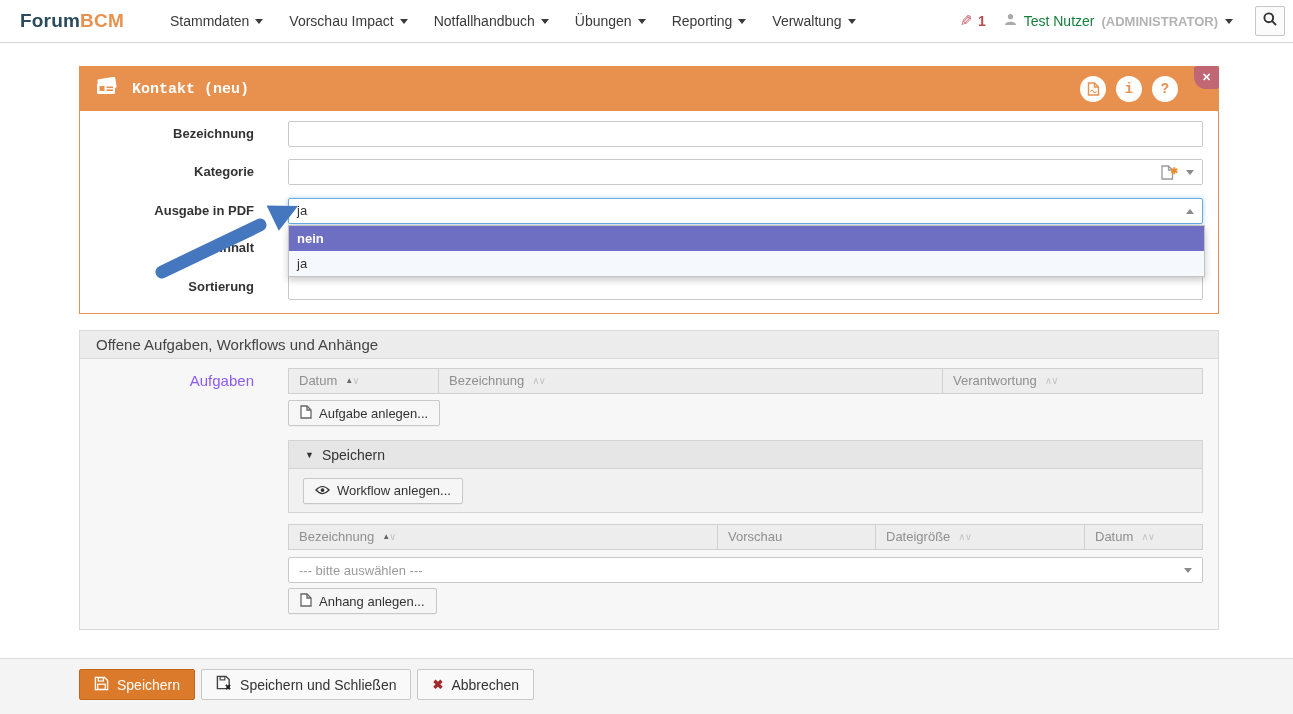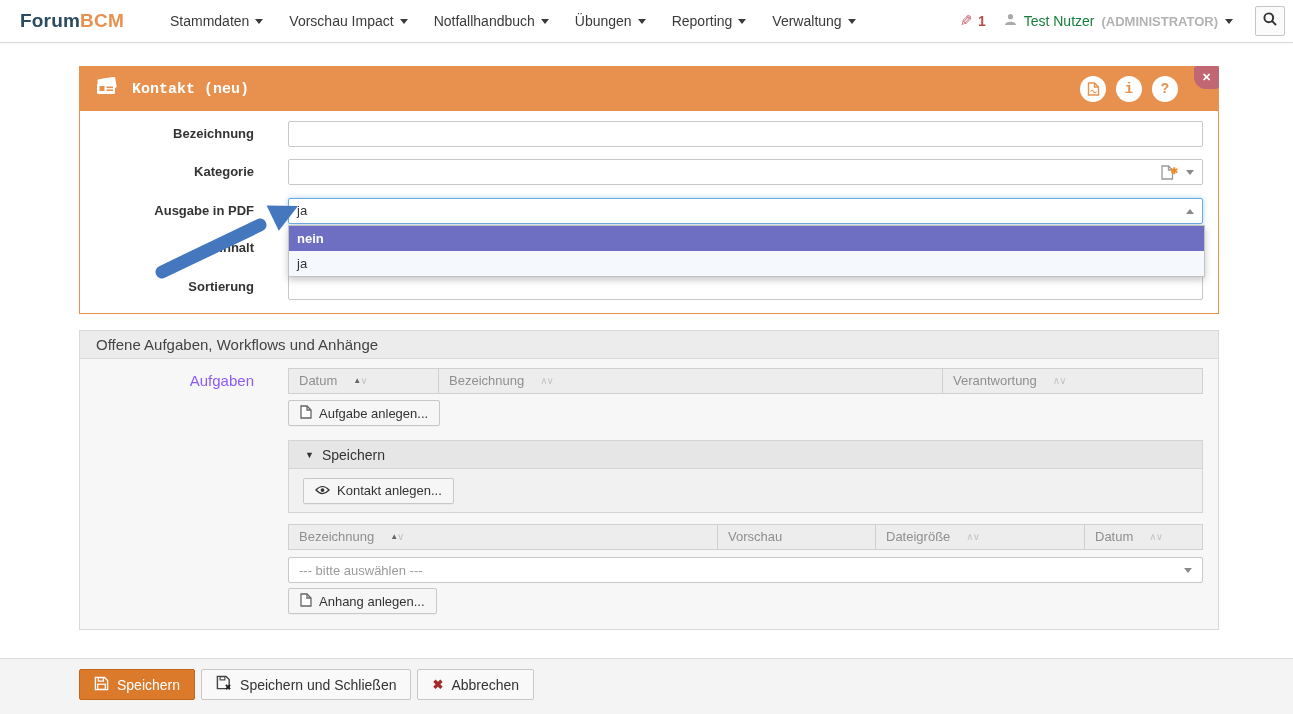--- a/index.html
+++ b/index.html
@@ -54,21 +54,21 @@
   .dd-norm { background:#f5f9fe; color:#333; }
   .doc-star { position:relative; display:inline-flex; }
   .star { position:absolute; right:-4px; bottom:-3px; color:#f08a24; font-size:9px; font-weight:bold; }
   
   .arrow-svg { position:absolute; left:140px; top:190px; z-index:10; pointer-events:none; }
   
   .section { position:absolute; left:79px; top:330px; width:1140px; height:300px; border:1px solid #d9d9d9; background:#f7f7f7; }
   .section-header { height:28px; background:#ececec; border-bottom:1px solid #d9d9d9; line-height:27px; padding-left:16px; font-size:15px; color:#444; }
   .s-label { position:absolute; left:0; width:191px; height:26px; line-height:26px; text-align:right; padding-right:17px; font-size:15px; font-weight:normal; color:#8b5cf6; }
   .thead { position:absolute; left:208px; width:915px; height:26px; background:#ededed; border:1px solid #d0d0d0; display:flex; }
-  .col { height:24px; line-height:24px; padding-left:10px; font-size:13px; color:#8f8f8f; display:flex; align-items:center; gap:16px; border-right:1px solid #d0d0d0; }
+  .col { height:24px; line-height:24px; padding-left:10px; font-size:13px; color:#8f8f8f; display:flex; align-items:center; gap:8px; border-right:1px solid #d0d0d0; }
   .col:last-child { border-right:none; }
   .sort { display:inline-flex; align-items:center; letter-spacing:-1px; }
   .sort .inact { color:#c4c4c4; font-size:10px; }
   .sort .act { color:#666; font-size:8px; }
   .btn { display:inline-flex; align-items:center; gap:7px; height:26px; padding:0 11px; background:#f6f6f6; border:1px solid #c8c8c8; border-radius:2px; font-size:13px; color:#333; cursor:pointer; box-shadow:0 1px 0 rgba(0,0,0,.03); }
   .sub-panel { position:absolute; left:208px; width:915px; border:1px solid #d4d4d4; }
   .sub-head { height:28px; background:#e6e6e6; border-bottom:1px solid #d4d4d4; display:flex; align-items:center; padding-left:16px; gap:8px; font-size:14px; color:#333; cursor:pointer; }
   .sub-body { height:43px; background:#f1f1f1; display:flex; align-items:center; padding-left:14px; }
   .tri-down { font-size:9px; color:#333; }
   .select { position:absolute; left:208px; width:915px; height:26px; background:#fff; border:1px solid #c9c9c9; border-radius:2px; display:flex; align-items:center; justify-content:space-between; padding:0 10px; font-size:13px; color:#9a9a9a; cursor:pointer; }
@@ -244,21 +244,21 @@
     <div class="sub-head">
       <span class="tri-down">▼</span>
       <span>Speichern</span>
     </div>
     <div class="sub-body">
       <div class="btn">
         <span><svg width="15" height="10" viewBox="0 0 16 10">
               <path d="M1 5 Q8 -2.5 15 5 Q8 12.5 1 5 Z" fill="none" stroke="#333" stroke-width="1.3"></path>
               <circle cx="8" cy="5" r="2" fill="#333"></circle>
             </svg></span>
-        <span>Kontakt anlegen...</span>
+        <span>Workflow anlegen...</span>
       </div>
     </div>
   </div>
 
   <div class="thead" style="top:193px">
     <div class="col" style="width:429px">
       <span>Bezeichnung</span>
       <span class="sort">
           <span class="act">▲</span>
           <span class="inact">∨</span>

